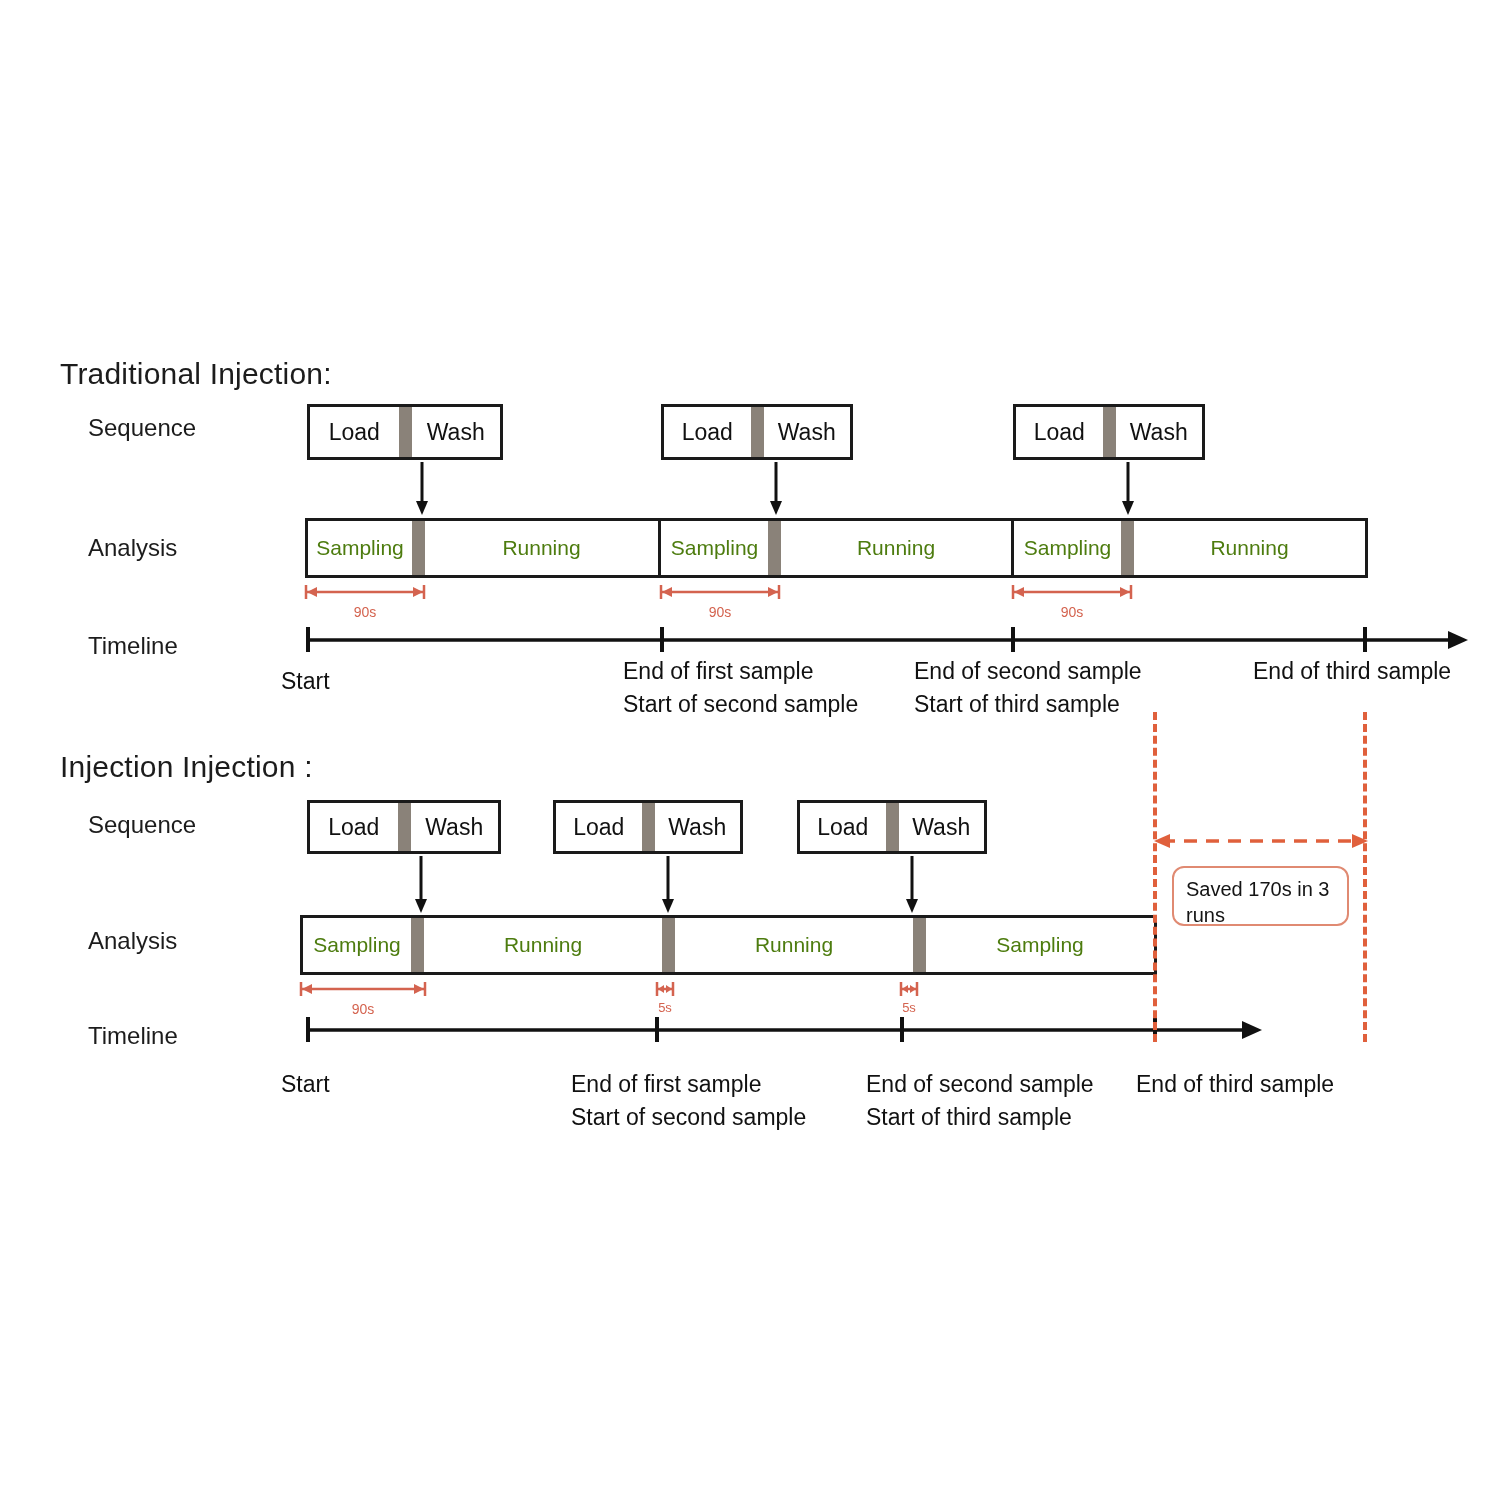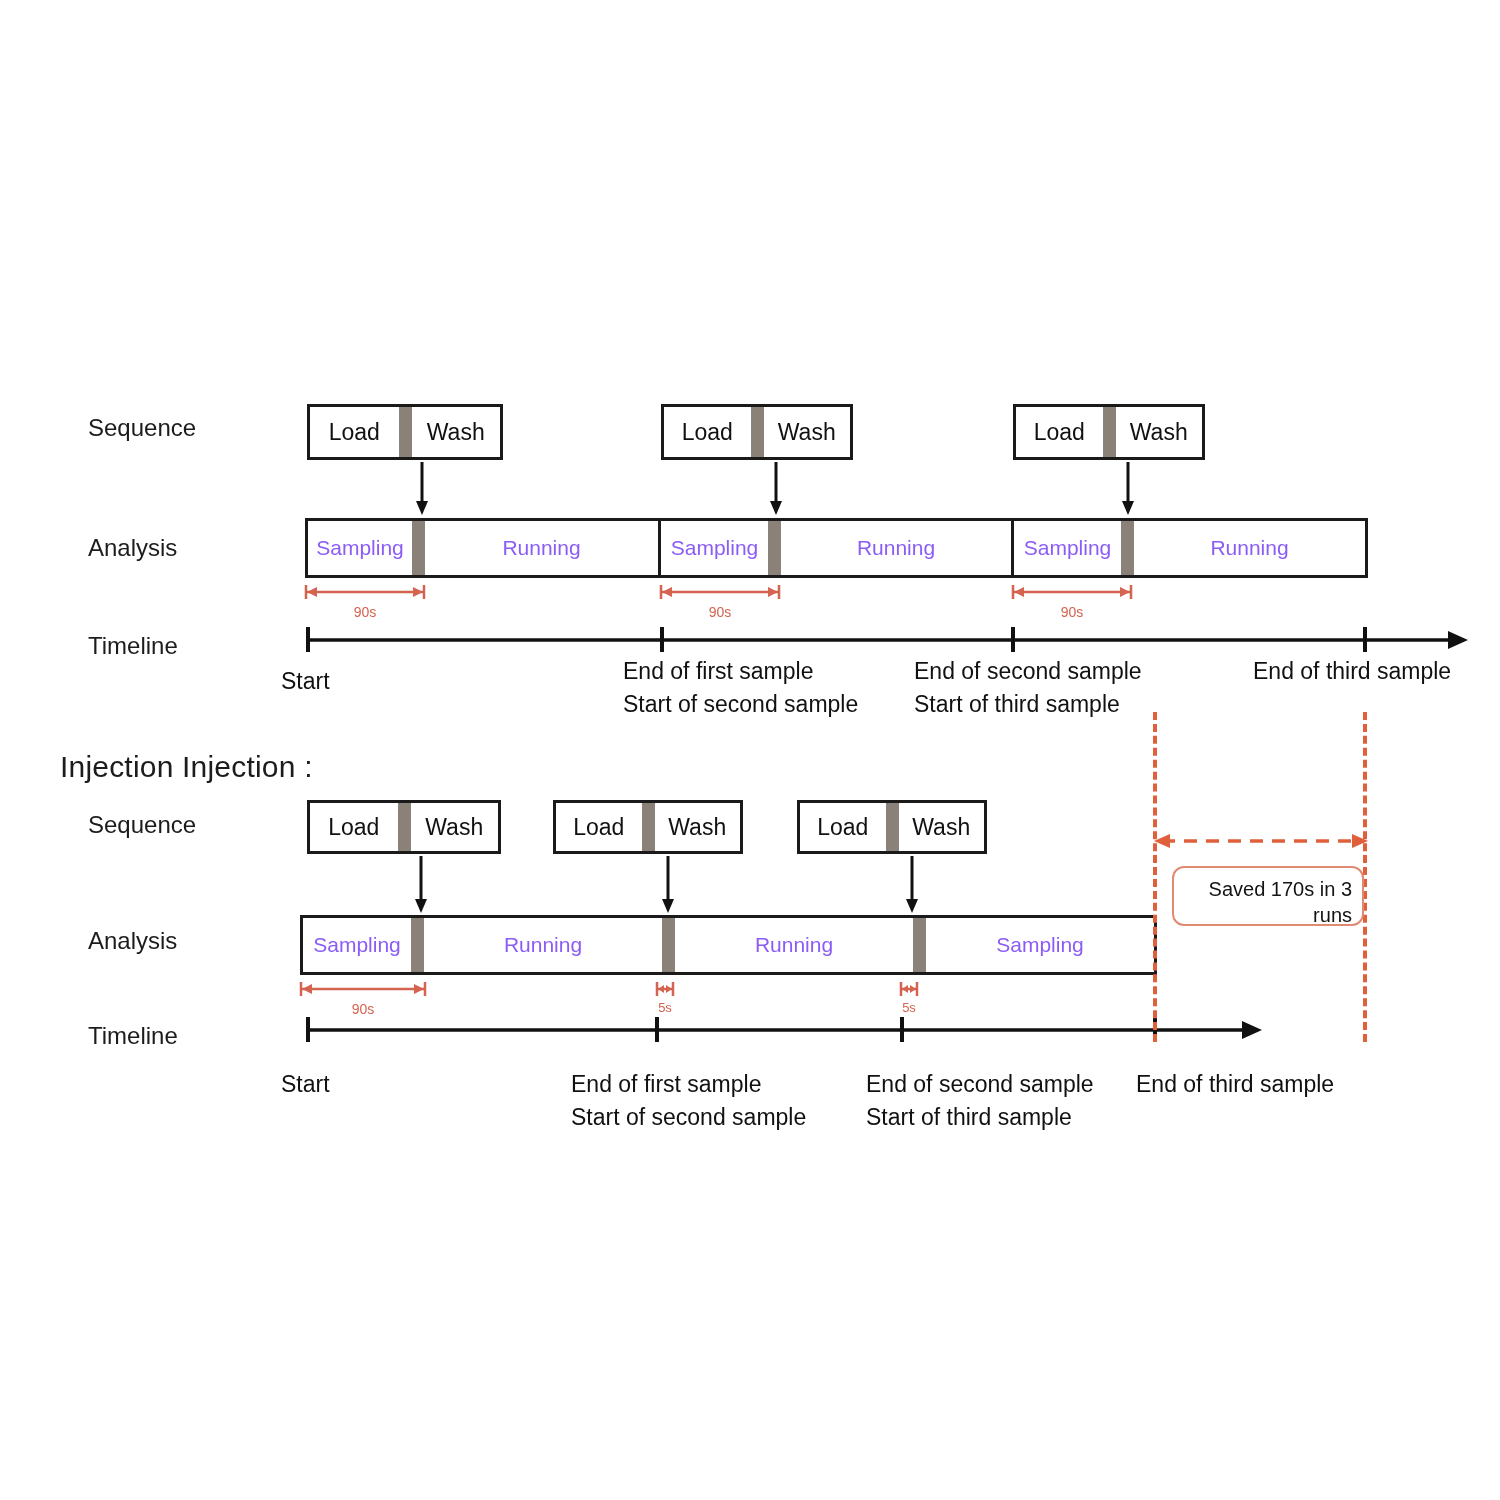--- a/index.html
+++ b/index.html
@@ -49,21 +49,21 @@
 
   
   .ana-bar{
     box-sizing:border-box;
     border:3px solid #1a1a1a;
     background:#ffffff;
     display:flex;align-items:stretch;
   }
   .ana-seg{
     display:flex;align-items:center;justify-content:center;
-    font-size:21px;color:#8b5cf6;white-space:nowrap;
+    font-size:21px;color:#4d7c0f;white-space:nowrap;
     box-sizing:border-box;
   }
   .ana-seg.bordL{border-left:3px solid #1a1a1a;}
   .ana-gray{
     background:#8a8279;
     flex:0 0 13px;
     width:13px;
   }
 
   
@@ -99,20 +99,21 @@
   .dashed-v{
     border-left:4px dashed #e0603c;
   }
   .dashed-h svg{display:block;}
 </style>
 </head>
 <body>
 
 <div id="stage">
 
+  <div class="abs section-title" style="left:60px;top:357px;">Traditional Injection:</div>
 
   <div class="abs row-label" style="left:88px;top:414px;">Sequence</div>
 
   <div class="abs row-label" style="left:88px;top:534px;">Analysis</div>
 
   <div class="abs row-label" style="left:88px;top:632px;">Timeline</div>
 
   <div class="abs seq-box" style="left:307px;top:404px;width:196px;height:56px;">
     <div class="seq-cell" style="flex:1 1 0;">Load</div>
     <div class="seq-div"></div>
@@ -347,15 +348,15 @@
   <div class="abs dashed-v" style="left:1363px;top:712px;height:330px;"></div>
 
   <div class="abs dashed-h" style="left:1150px;top:830px;">
     <svg width="222" height="22">
       <line x1="12" y1="11" x2="210" y2="11" stroke="#e0603c" stroke-width="3.5" stroke-dasharray="13 9"></line>
       <polygon points="4,11 20,4 20,18" fill="#e0603c"></polygon>
       <polygon points="218,11 202,4 202,18" fill="#e0603c"></polygon>
     </svg>
   </div>
 
-  <div class="abs saved-box" style="left:1172px;top:866px;width:192px;height:60px;text-align:right;">Saved 170s in 3 runs</div>
+  <div class="abs saved-box" style="left:1172px;top:866px;width:177px;height:60px;">Saved 170s in 3 runs</div>
 
 </div>
 
 </body></html>

